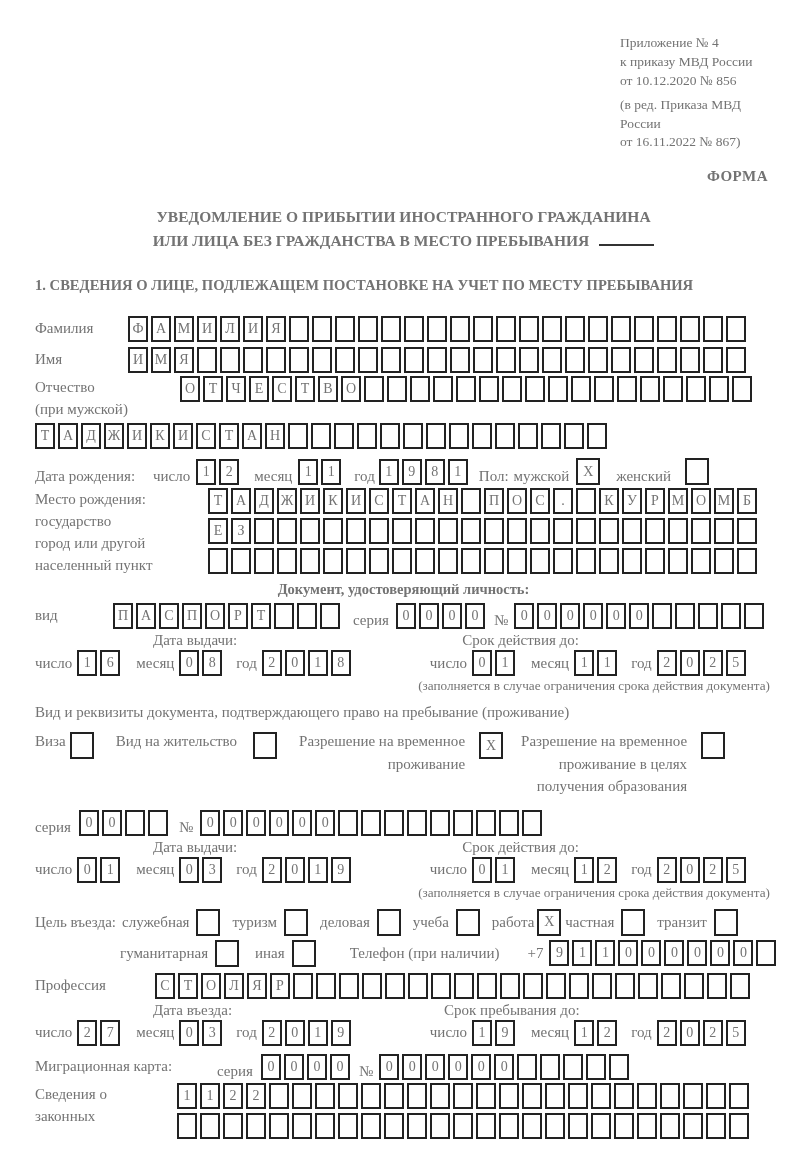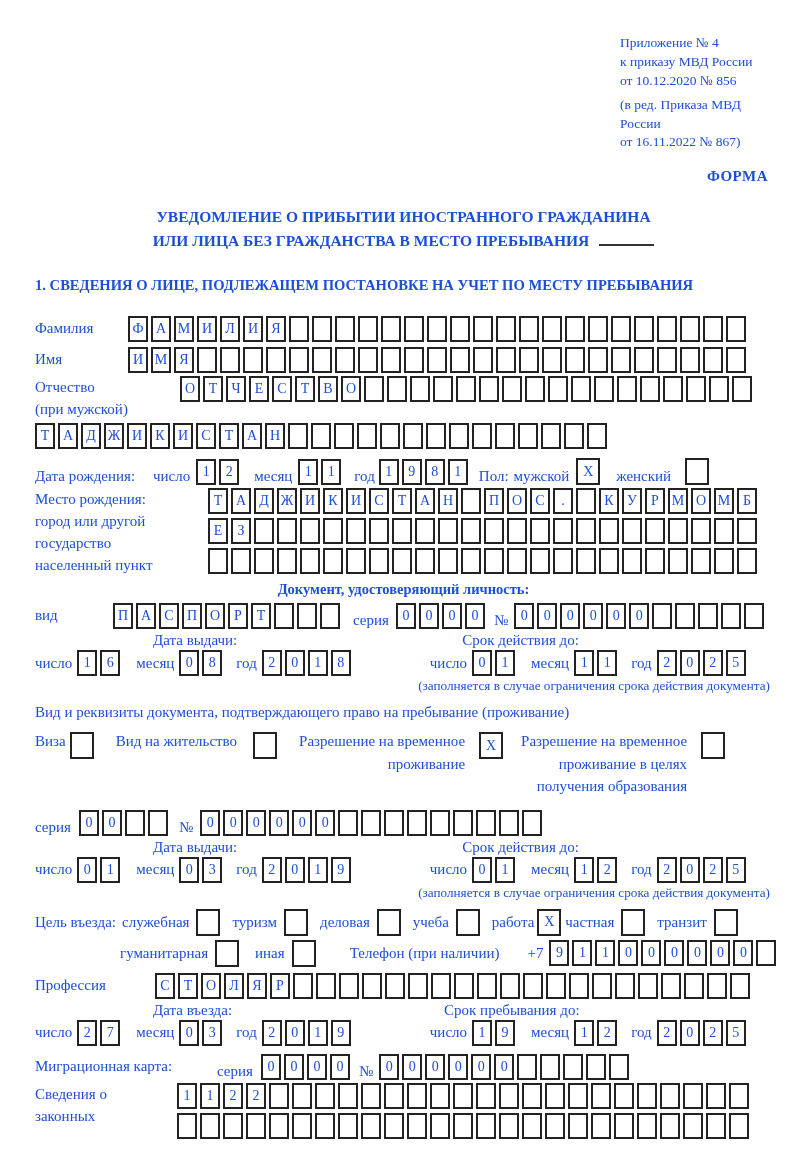--- a/index.html
+++ b/index.html
@@ -1,16 +1,16 @@
 <!DOCTYPE html>
 <html><head>
 <meta charset="utf-8">
 <style>
   html,body{margin:0;padding:0;background:#fff;}
-  .page{width:800px;height:1163px;box-sizing:border-box;background:#fff;color:#1d4ed8;
+  .page{width:800px;height:1163px;box-sizing:border-box;background:#fff;color:#737373;
         font-family:"Liberation Serif",serif;font-size:15px;padding:34px 28px 0 35px;
         overflow:hidden;position:relative;}
   
   .appendix{margin-left:585px;font-size:13.5px;line-height:1.4;}
   .rev{margin-top:5px;}
   .forma{margin-top:16px;text-align:right;font-weight:bold;font-size:15px;letter-spacing:.5px;padding-right:4px;}
   .title{margin-top:20px;text-align:center;font-weight:bold;font-size:15.5px;line-height:1.55;}
   .blank{display:inline-block;width:55px;border-bottom:2px solid #333;margin-left:10px;vertical-align:baseline;}
   .sec1{margin-top:24px;margin-bottom:20px;font-weight:bold;font-size:14.6px;}
   
@@ -222,22 +222,22 @@
     <span class="lbl" style="margin-left:8px">Пол:</span>
     <span class="lbl" style="margin-left:5px">мужской</span>
     <span class="checkbox">X</span>
     <span class="lbl" style="margin-left:16px">женский</span>
     <span class="checkbox" style="margin-left:14px"></span>
   </div>
 
   <div class="row top cellrows">
     <div class="labelcol mlines" style="width:173px">
       <div>Место рождения:</div>
+      <div>государство</div>
       <div>город или другой</div>
-      <div>государство</div>
       <div>населенный пункт</div>
     </div>
     <div>
       <div class="cells">
           <span class="cell">Т</span>
           <span class="cell">А</span>
           <span class="cell">Д</span>
           <span class="cell">Ж</span>
           <span class="cell">И</span>
           <span class="cell">К</span>

